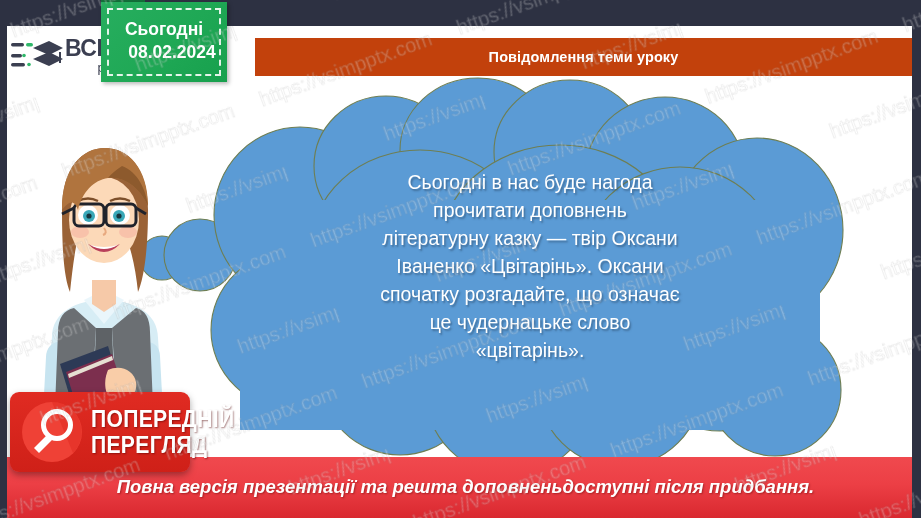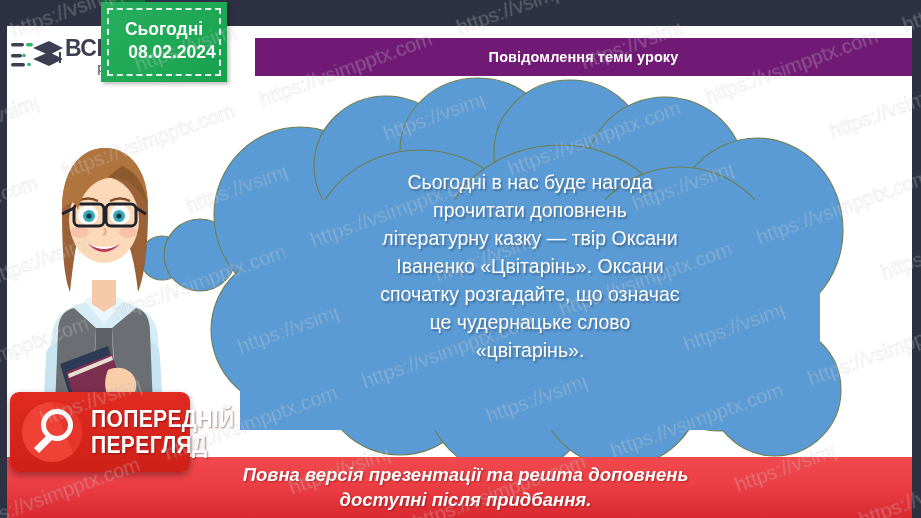--- a/index.html
+++ b/index.html
@@ -18,21 +18,21 @@
     overflow:hidden;
   }
   
   #frame-left{position:absolute;left:0;top:0;width:7px;height:518px;background:#2d3142;z-index:40;}
   #frame-right{position:absolute;right:0;top:0;width:9px;height:518px;background:#2d3142;z-index:40;}
   #frame-top{position:absolute;left:0;top:0;width:921px;height:26px;background:#2d3142;z-index:30;}
 
   
   #header-bar{
     position:absolute; left:255px; top:38px; width:657px; height:38px;
-    background:#701a75;
+    background:#c2410c;
     z-index:25;
     display:flex; align-items:center; justify-content:center;
   }
   #header-title{
     color:#ffffff; font-size:14.5px; font-weight:bold;
     letter-spacing:.1px; white-space:nowrap;
   }
 
   
   #logo-box{
@@ -76,21 +76,21 @@
   }
 
   
   #girl{ position:absolute; left:12px; top:132px; width:185px; height:300px; z-index:20; }
 
   
   #bottom-banner{
     position:absolute; left:7px; bottom:0; width:905px; height:61px;
     background:linear-gradient(180deg,#f0494e 0%,#ec3f45 45%,#d9282f 100%);
     z-index:28;
-    display:flex;flex-direction:column;align-items:center;justify-content:center;padding-left:12px;
+    display:flex;flex-direction:row;align-items:center;justify-content:center;padding-left:12px;
   }
   #bottom-banner .bline{
     color:#ffffff; font-size:18.5px; font-style:italic; font-weight:bold;
     line-height:1.3; white-space:nowrap;
     text-shadow:1px 1px 2px rgba(90,0,0,.45);
   }
 
   
   #preview-badge{
     position:absolute; left:10px; bottom:46px; width:180px; height:80px;

